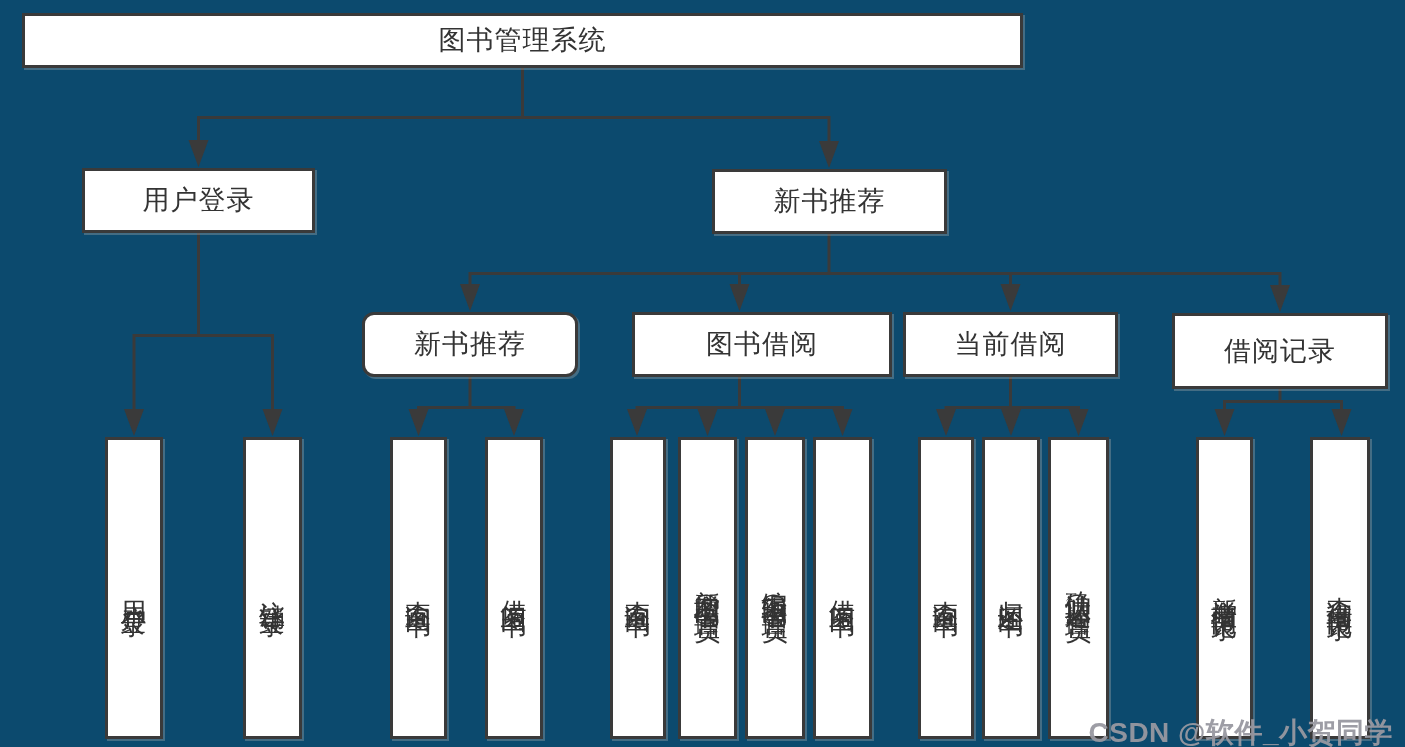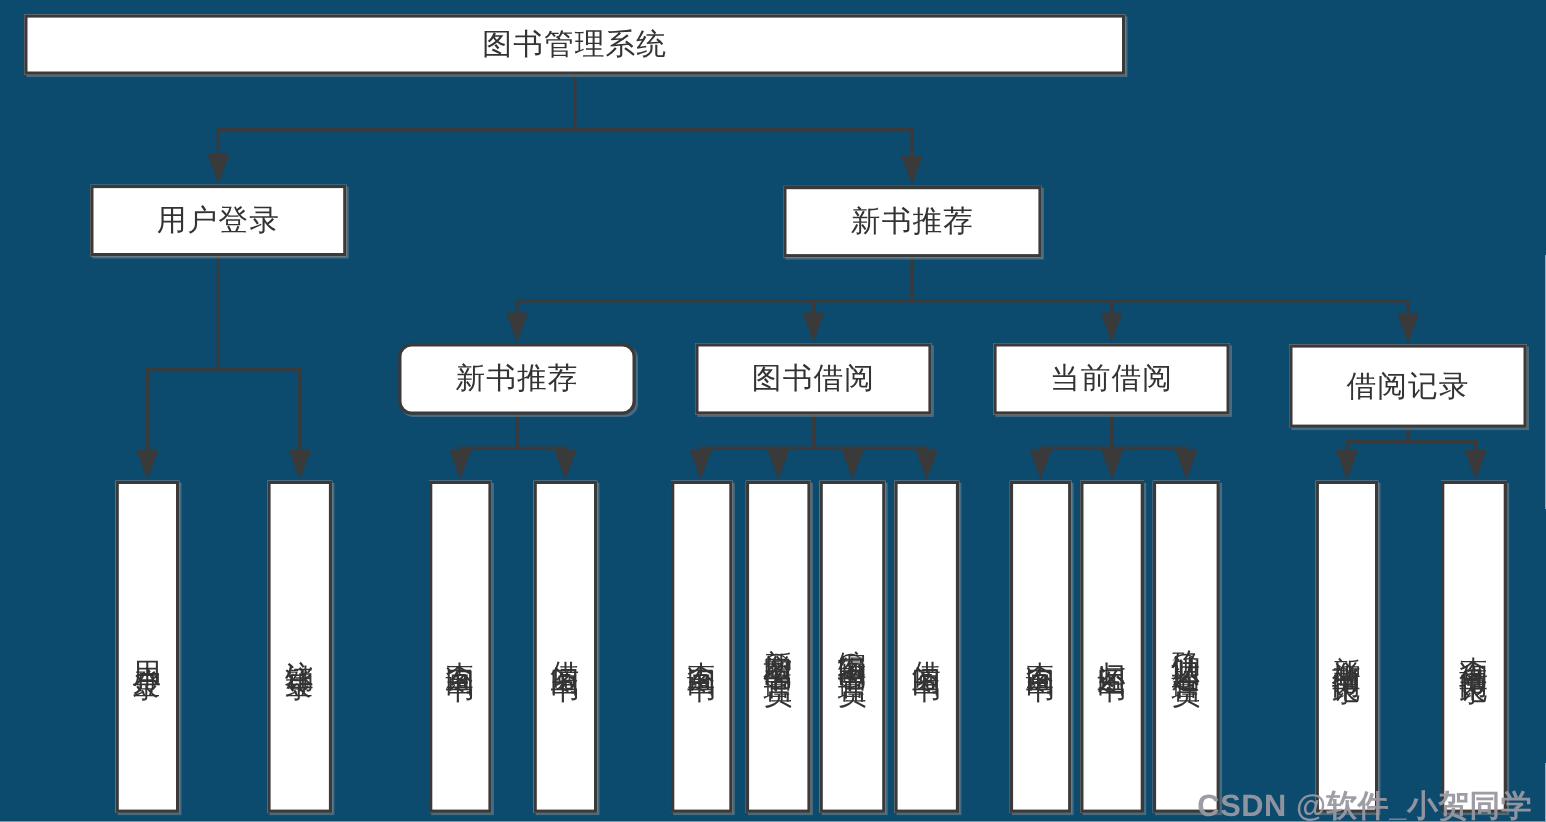--- a/index.html
+++ b/index.html
@@ -103,21 +103,21 @@
   <div class="node" style="left:82px; top:168px; width:233px; height:65px;">
     <span class="lbl">用户登录</span>
   </div>
   <div class="node" style="left:712px; top:169px; width:235px; height:65px;">
     <span class="lbl">新书推荐</span>
   </div>
 
   <div class="node" style="left:362px; top:312px; width:216px; height:65px;border-radius:12px;">
     <span class="lbl">新书推荐</span>
   </div>
-  <div class="node" style="left:632px; top:312px; width:215px; height:65px;">
+  <div class="node" style="left:632px; top:312px; width:260px; height:65px;">
     <span class="lbl">图书借阅</span>
   </div>
   <div class="node" style="left:903px; top:312px; width:215px; height:65px;">
     <span class="lbl">当前借阅</span>
   </div>
   <div class="node" style="left:1172px; top:313px; width:216px; height:76px;">
     <span class="lbl">借阅记录</span>
   </div>
 
   <div class="node leaf" style="left:105px; top:437px; width:58px; height:302px;">

